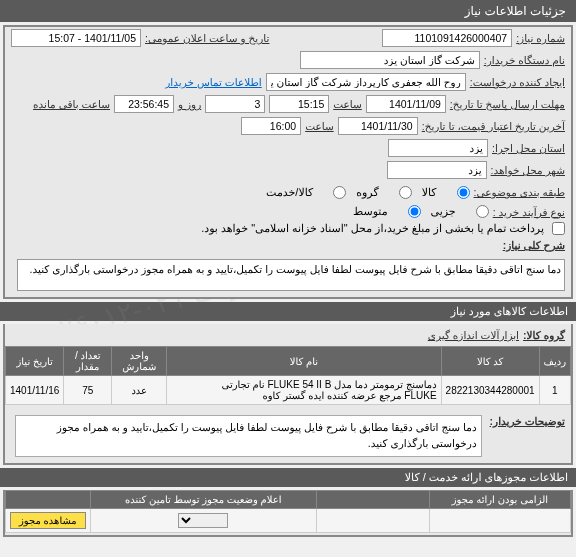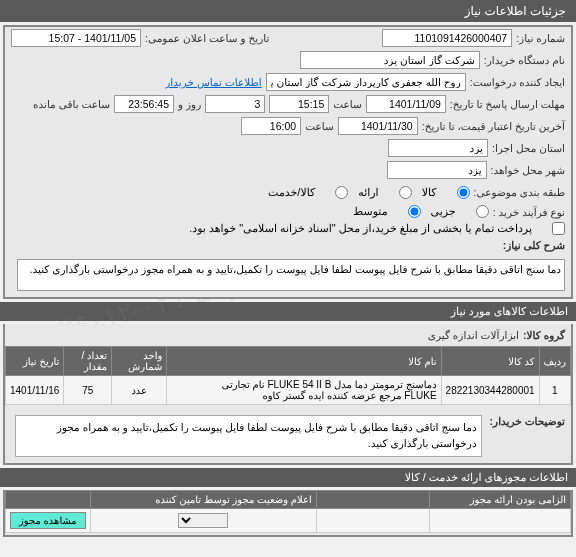--- a/index.html
+++ b/index.html
@@ -42,20 +42,21 @@
   align-items: center;
   padding: 2px 6px;
   min-height: 22px;
   gap: 4px;
   flex-wrap: wrap;
 }
 .label {
   color: #333;
   white-space: nowrap;
   font-size: 10.5px;
+  text-decoration: underline;
 }
 .label-bold {
   font-weight: bold;
 }
 input[type="text"] {
   border: 1px solid #999;
   padding: 1px 4px;
   font-family: inherit;
   font-size: 10.5px;
   background: #fff;
@@ -73,21 +74,21 @@
   align-items: center;
 }
 .radio-item {
   display: flex;
   align-items: center;
   gap: 20px;
 }
 .radio-item input { margin: 0; }
 .checkbox-item {
   display: flex;
-  gap: 20px;
+  gap: 8px;
 }
 textarea {
   width: 99%;
   border: 1px solid #999;
   font-family: inherit;
   font-size: 10.5px;
   padding: 3px;
   resize: none;
 }
 .dark-header {
@@ -100,40 +101,39 @@
   width: 100%;
   border-collapse: collapse;
   font-size: 10px;
 }
 th {
   background: #666;
   color: #fff;
   padding: 3px 4px;
   border: 1px solid #888;
   font-weight: normal;
-  text-align: right;
 }
 td {
   background: #f5f5f5;
   padding: 3px 4px;
   border: 1px solid #ccc;
   text-align: center;
   margin-left: 16px;
 }
 td.right { text-align: right; padding-left: 40px; }
 .note-box {
   border: 1px solid #aaa;
   background: #fff;
   padding: 4px;
   margin: 4px;
   font-size: 10.5px;
   line-height: 1.5;
 }
 .btn {
-  background: #5eead4;
+  background: #fde047;
   border: 1px solid #888;
   padding: 2px 8px;
   font-family: inherit;
   font-size: 10px;
   cursor: pointer;
 }
 select.small {
   border: 1px solid #999;
   font-family: inherit;
   font-size: 10px;
@@ -207,21 +207,21 @@
 
   <div class="row">
     <span class="label">طبقه بندی موضوعی:</span>
     <div class="radio-group">
       <label class="radio-item">
           <input type="radio" name="subj" checked="" style="">
           <span>کالا</span>
         </label>
       <label class="radio-item">
           <input type="radio" name="subj" style="">
-          <span>ارائه</span>
+          <span>گروه</span>
         </label>
       <label class="radio-item">
           <input type="radio" name="subj" style="">
           <span>کالا/خدمت</span>
         </label>
     </div>
   </div>
 
   <div class="row">
     <span class="label">نوع فرآیند خرید :</span>

